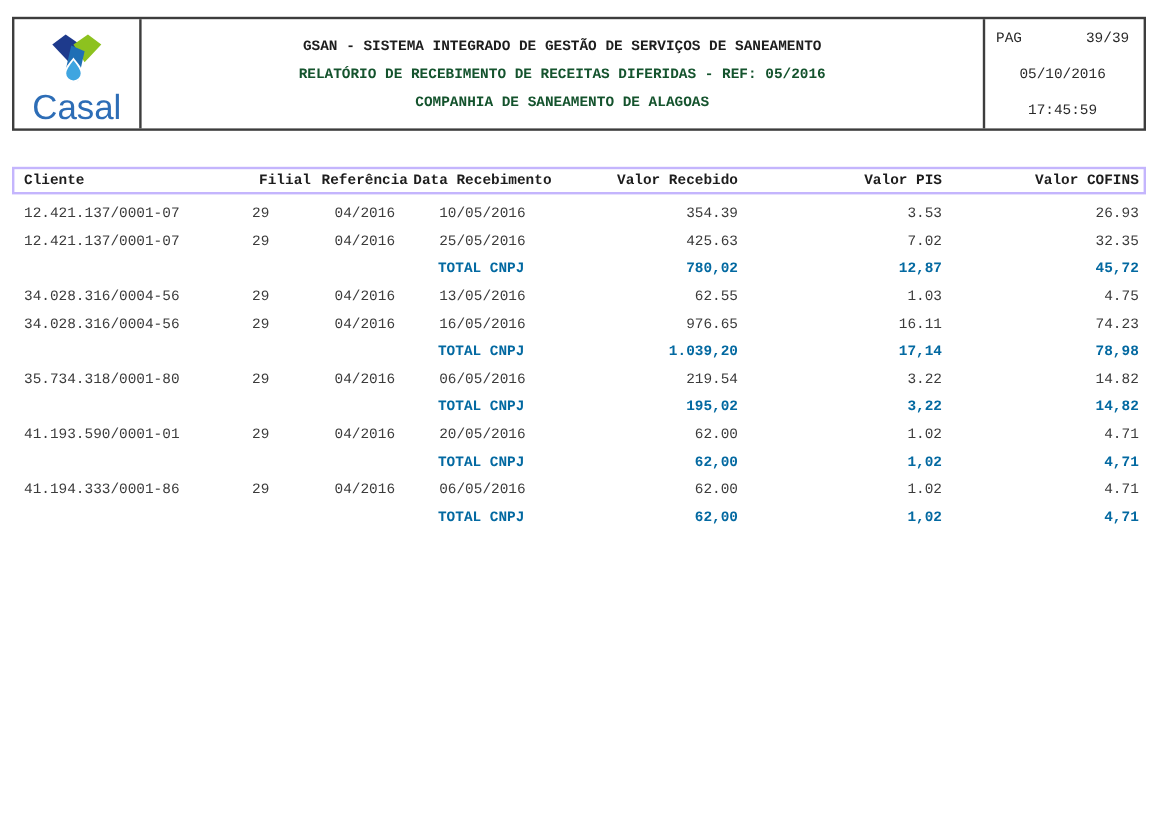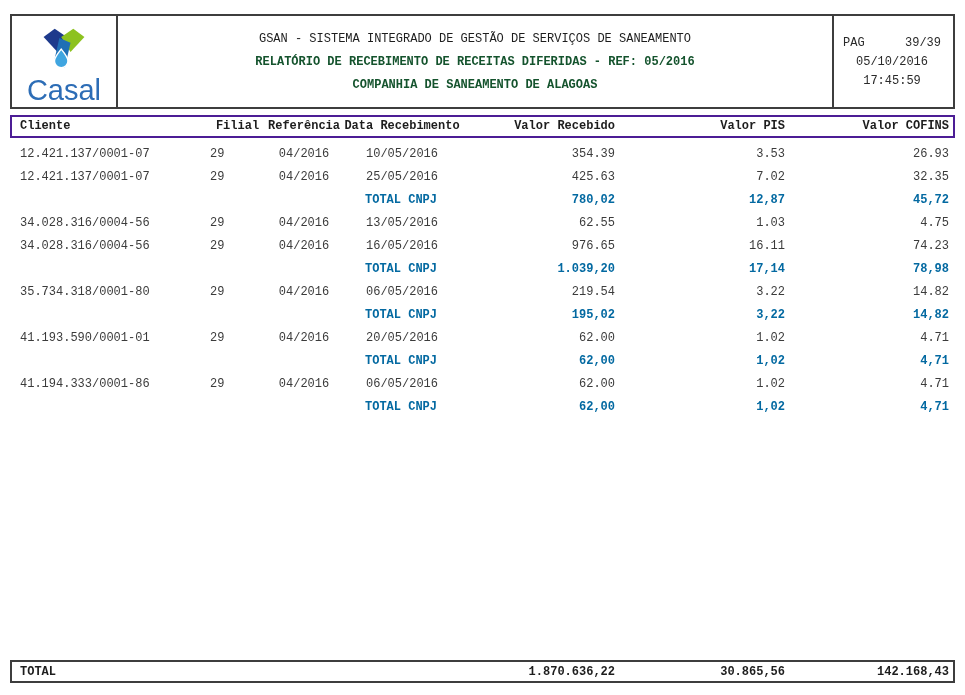--- a/index.html
+++ b/index.html
@@ -35,42 +35,42 @@
     color: #2d6db6; letter-spacing: 0px;
     margin-top: -2px;
   }
   .title-cell {
     flex: 1;
     display: flex; flex-direction: column;
     align-items: center; justify-content: center;
     gap: 9px; font-size: 12px;
     white-space: nowrap;
   }
-  .title-main { font-weight: normal; color: #1d1d1d; }
+  .title-main { font-weight: bold; color: #1d1d1d; }
   .title-sub, .title-company { color: #14532d; font-weight: bold; }
   .page-cell {
-    width: 121px; flex-shrink: 0;
+    width: 134px; flex-shrink: 0;
     border-left: 2px solid #3d3d3d;
     display: flex; flex-direction: column; justify-content: center;
-    gap: 5px; font-size: 12px; color: #2a2a2a;
+    gap: 16px; font-size: 12px; color: #2a2a2a;
     padding: 0 12px 0 9px;
   }
   .pag-line { display: flex; justify-content: space-between; }
   .date-line, .time-line { text-align: center; }
 
   
   .grid {
     width: 100%;
     border-collapse: collapse;
     table-layout: fixed;
     font-size: 12px;
   }
   .thead-box {
-    margin-top: 6px; flex-shrink: 0;
-    border: 2px solid #4c1d95;
+    margin-top: 30px; flex-shrink: 0;
+    border: 2px solid #c4b5fd;
   }
   .grid th {
     font-weight: bold; color: #1d1d1d;
     padding: 2px 0 3px 0;
     white-space: nowrap; overflow: hidden;
   }
   th.a-left  { text-align: left;  padding-left: 8px; }
   th.a-center{ text-align: center; }
   th.a-right { text-align: right; padding-right: 4px; }
 
@@ -272,38 +272,14 @@
           <td class="total-label">TOTAL CNPJ</td>
           <td class="num">62,00</td>
           <td class="num">1,02</td>
           <td class="num">4,71</td>
         </tr>
       </tbody>
   </table>
 
   <div class="spacer"></div>
 
-  <div class="total-box">
-    <table class="grid">
-      <colgroup>
-        <col style="width:198px">
-          <col style="width:55px">
-          <col style="width:78px">
-        <col style="width:118px">
-          <col style="width:158px">
-          <col style="width:170px">
-          <col style="width:164px">
-      </colgroup>
-      <tbody>
-          <tr>
-        <td class="cliente">TOTAL</td>
-        <td></td>
-        <td></td>
-        <td></td>
-        <td class="num">1.870.636,22</td>
-        <td class="num">30.865,56</td>
-        <td class="num">142.168,43</td>
-      </tr>
-    </tbody>
-      </table>
-  </div>
 
 </div>
 
 </body></html>

